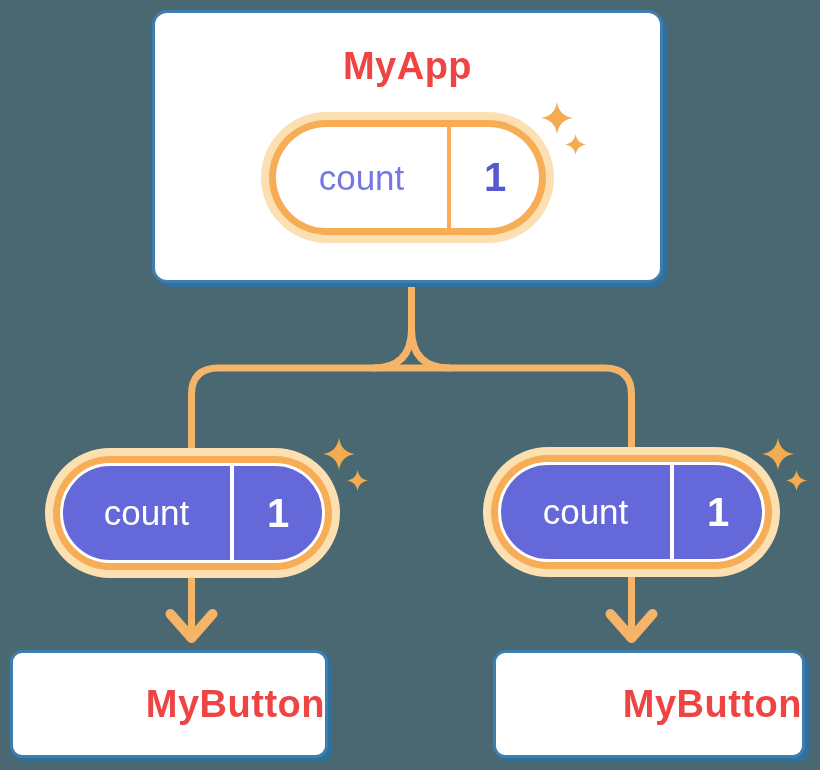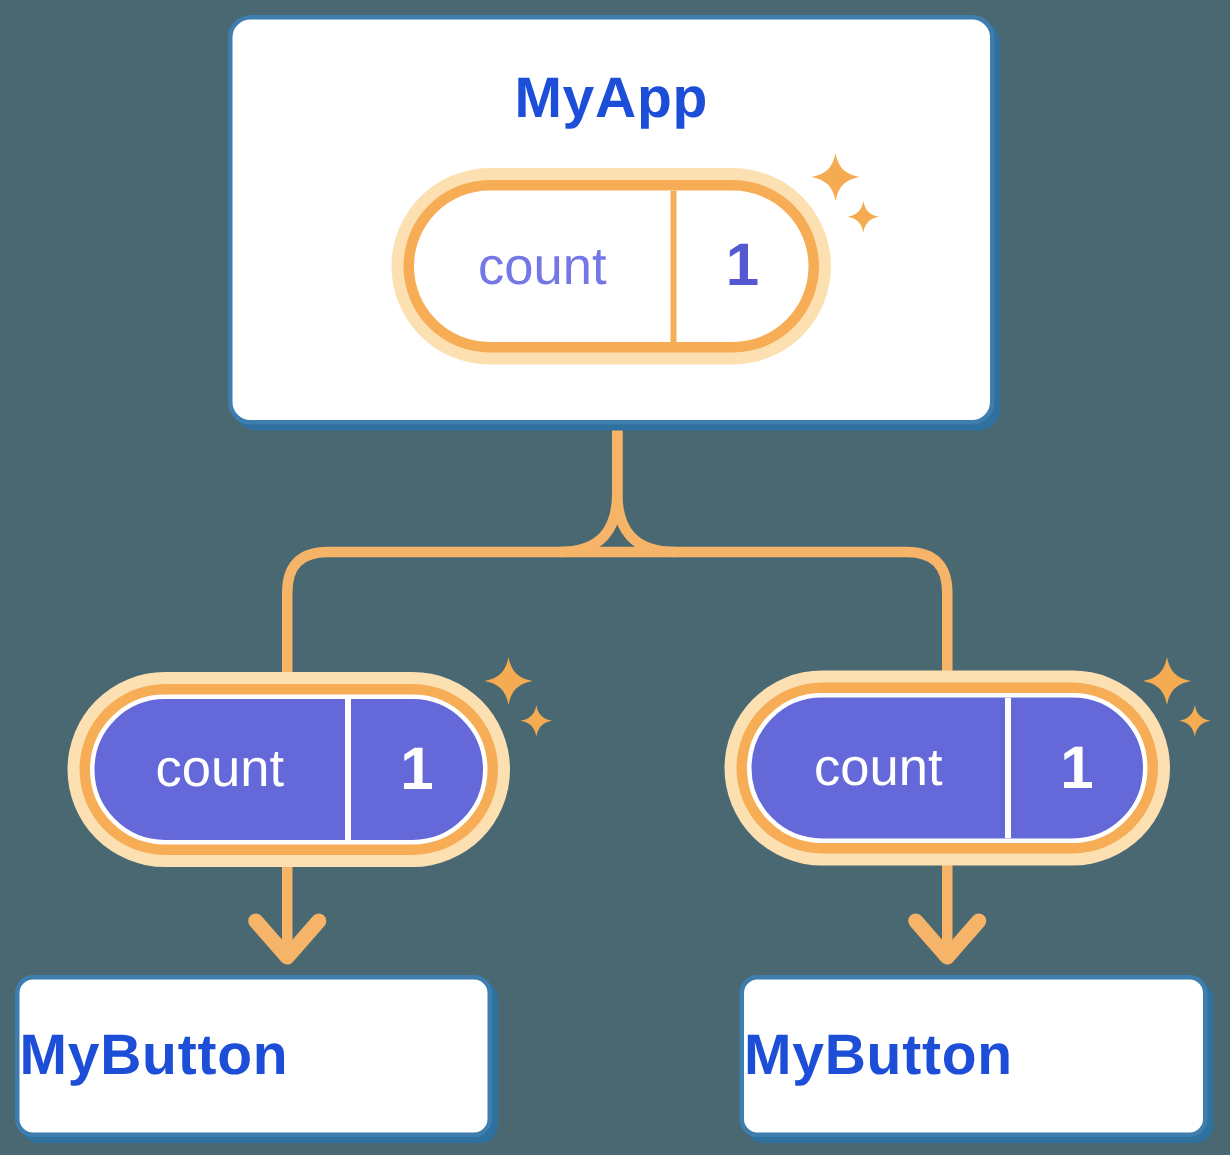--- a/index.html
+++ b/index.html
@@ -21,26 +21,26 @@
     z-index: 2;
   }
   .root-card {
     left: 152px; top: 10px; width: 511px; height: 273px;
     border-radius: 15px;
     display: flex; flex-direction: column; align-items: center;
     padding-top: 32px; gap: 24px;
   }
   .child-card {
     top: 650px; height: 108px; border-radius: 12px;
-    display: flex; align-items: center; justify-content: flex-start;
+    display: flex; align-items: center; justify-content: flex-end;
   }
   .child-card.left  { left: 10px;  width: 318px; }
   .child-card.right { left: 493px; width: 312px; }
   .card-title {
-    font-size: 38px; font-weight: 700; color: #1d4ed8; letter-spacing: 0.5px;
+    font-size: 38px; font-weight: 700; color: #ef4444; letter-spacing: 0.5px;
     text-align: center;
   }
   .pill {
     background: #FCE0B2;
     border-radius: 70px;
     padding: 8px;
     z-index: 2;
   }
   .pill-ring {
     background: #F6AD55;

